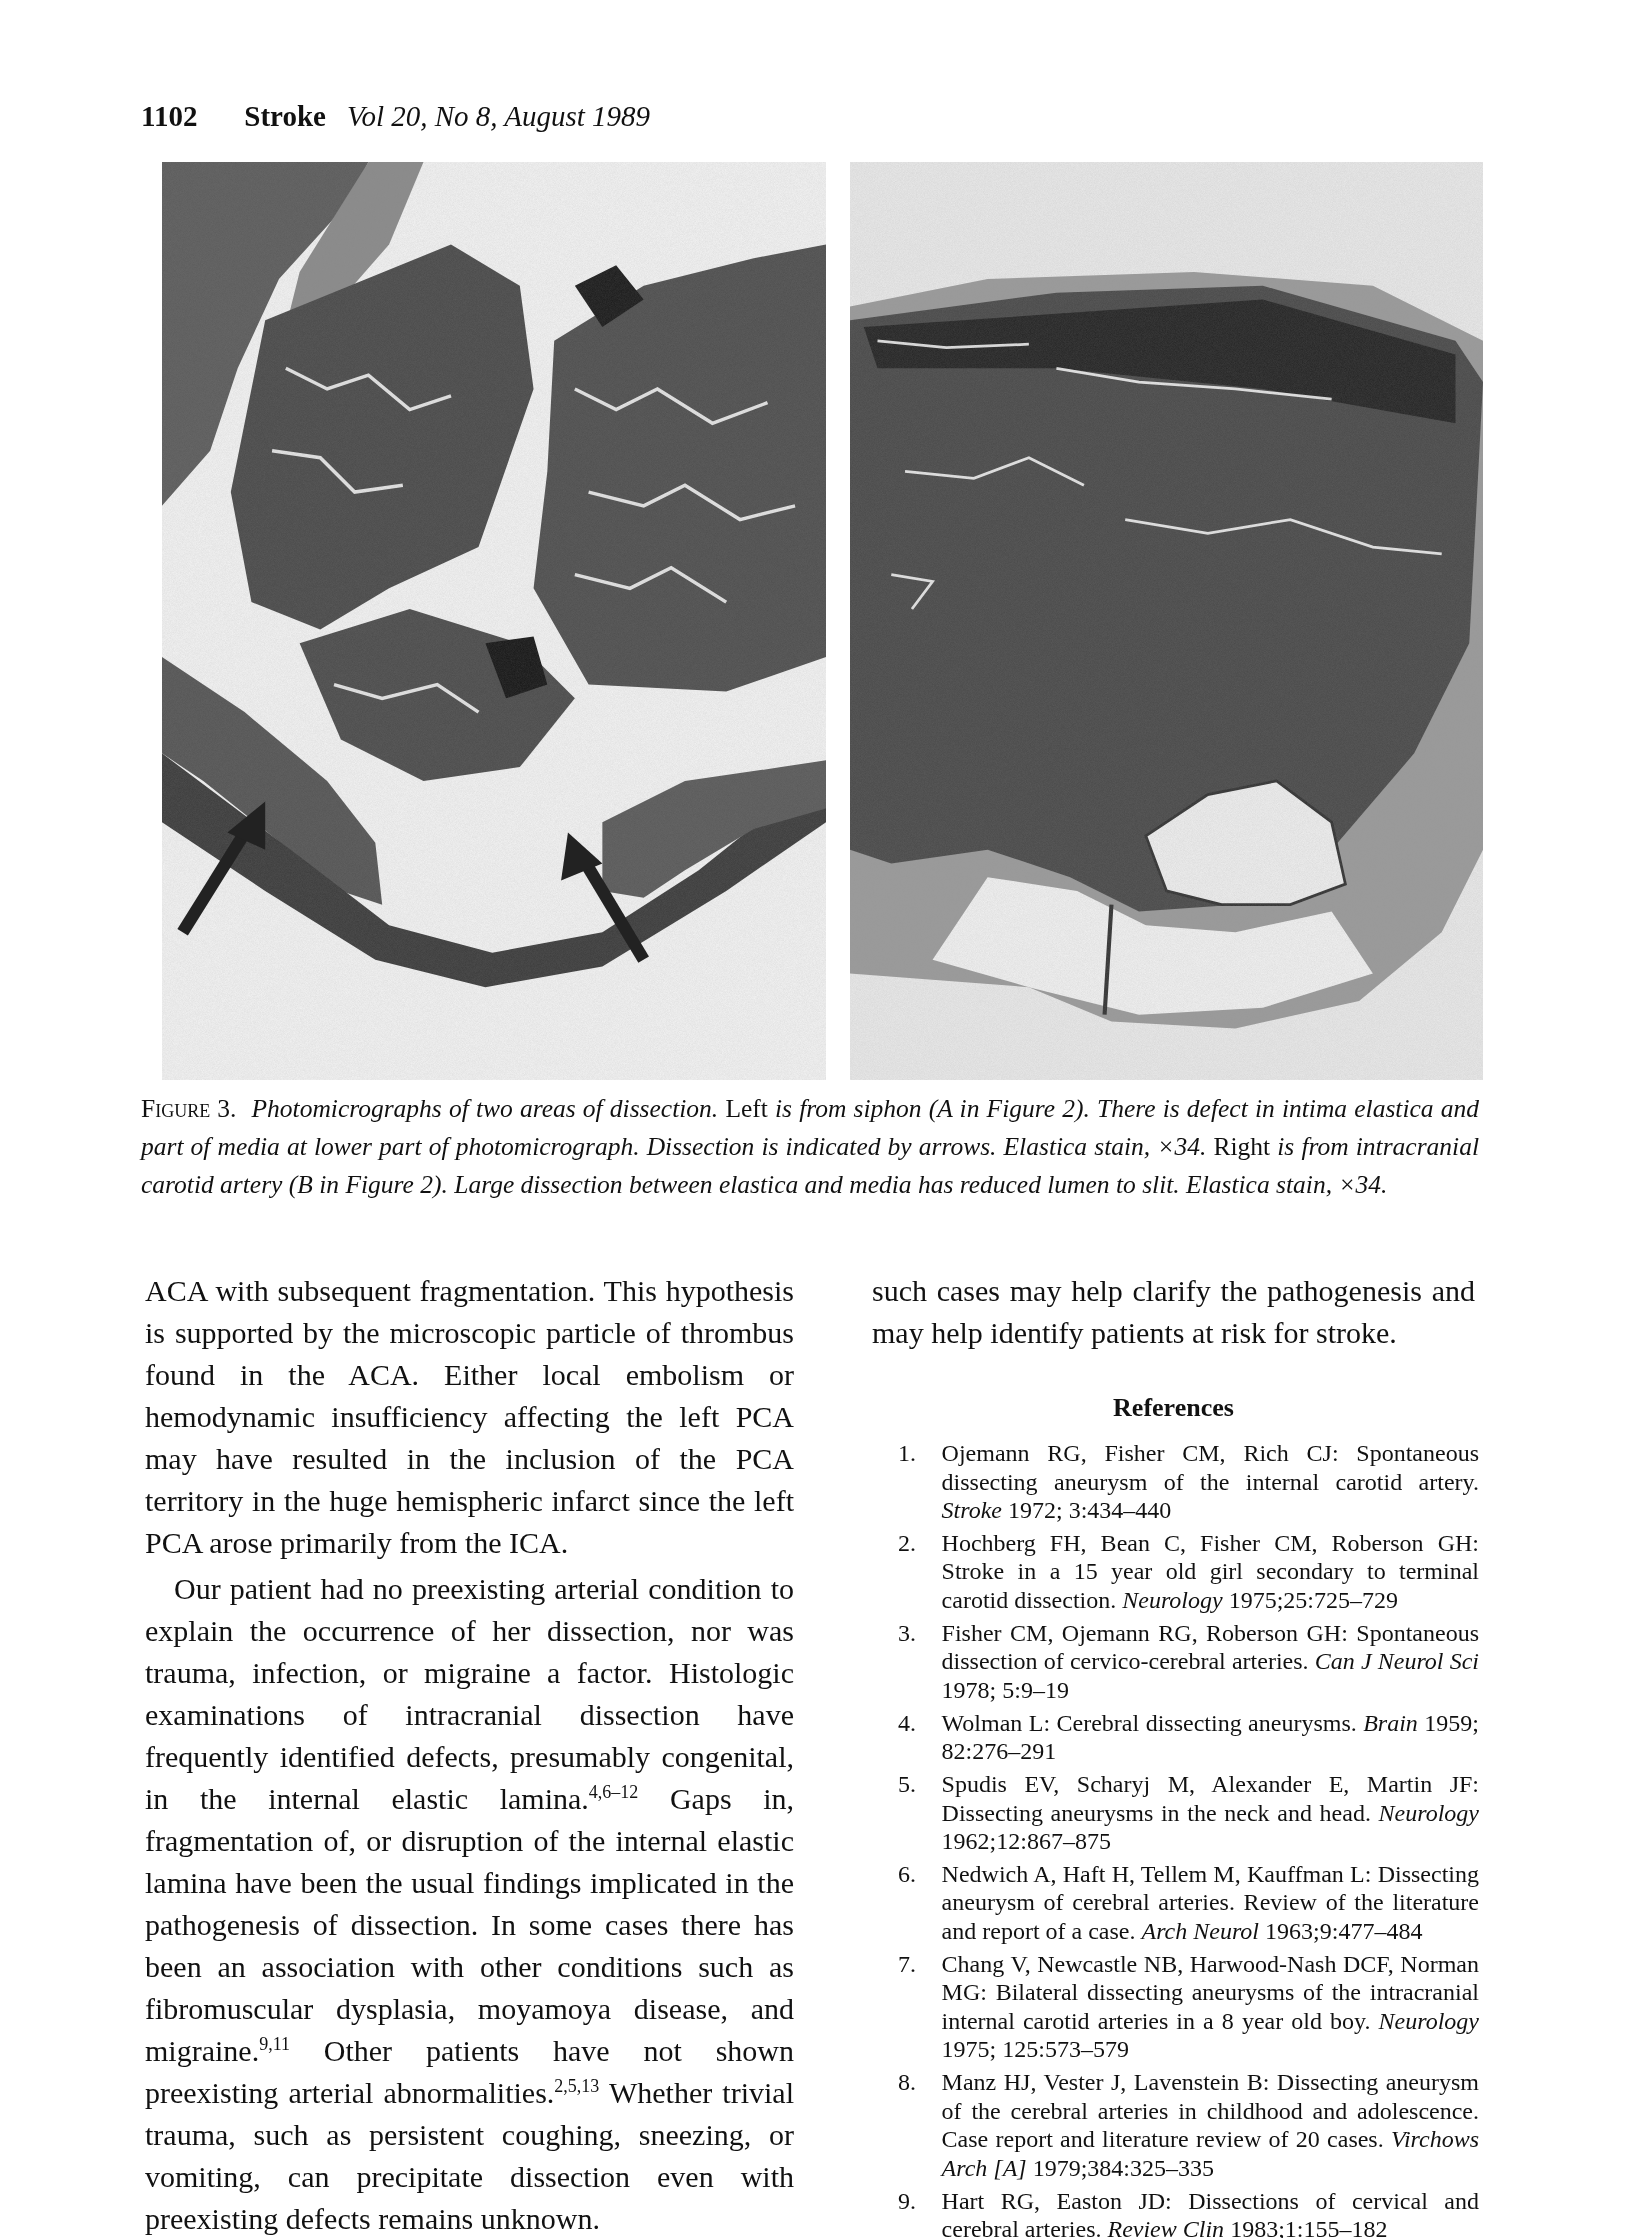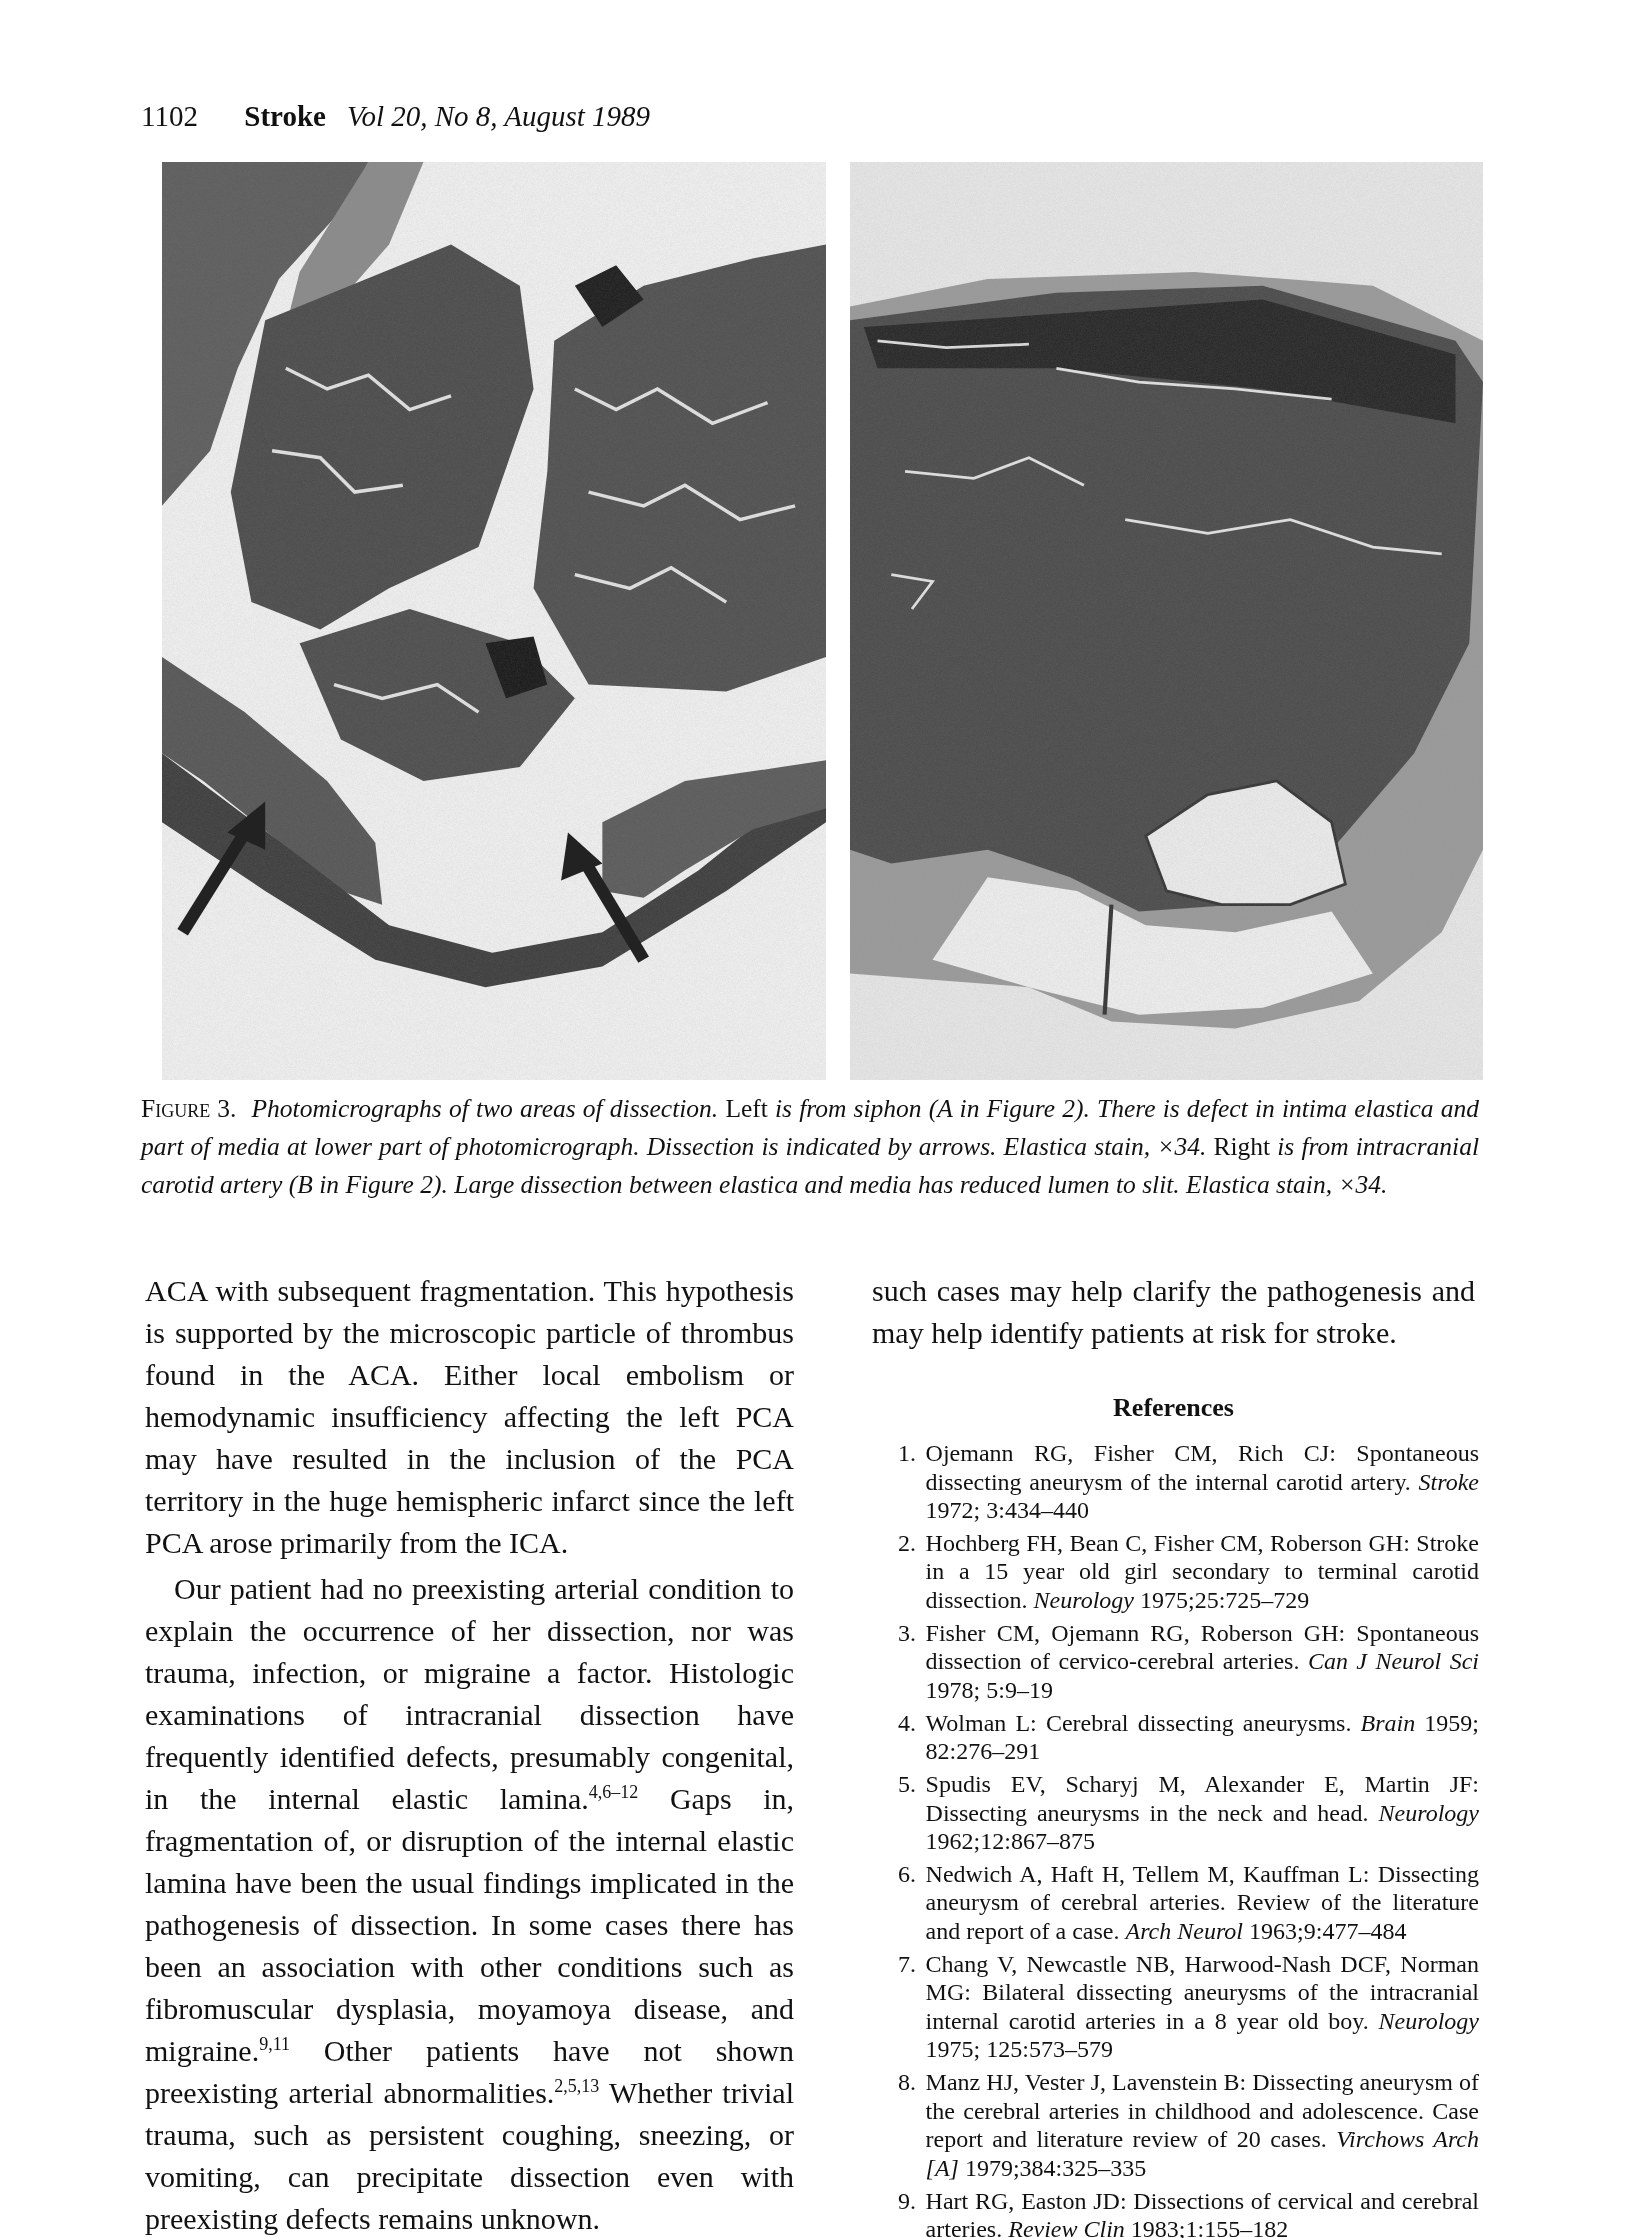--- a/index.html
+++ b/index.html
@@ -1,39 +1,39 @@
 <!DOCTYPE html>
 <html style="font-size:11px"><head>
 <meta charset="utf-8">
 <style>
   html, body { margin:0; padding:0; background:#ffffff; }
   body { width:1650px; height:2239px; position:relative; overflow:hidden; color:#111; font-family:"Liberation Serif", serif; }
   .header { position:absolute; left:141px; top:96px; font-size:29px; line-height:41px; white-space:nowrap; }
-  .header .pg { display:inline-block; width:96px; }
+  .header .pg { display:inline-block; width:96px;font-weight:bold; }
   .header .journal { font-weight:bold; margin-right:13.8px; }
   .header .issue { font-style:italic; }
   .figure { position:absolute; top:162px; left:162px; width:1321px; height:918px; }
   .panel { position:absolute; top:0; height:918px; overflow:hidden; }
   .panel.left { left:0; width:664px; }
   .panel.right { left:688px; width:633px; }
   .panel svg { width:100%; height:100%; display:block; }
   .caption { position:absolute; left:141px; top:1090px; width:1338px; font-size:25.5px; line-height:38px; text-align:justify; }
   .caption .label { font-variant:small-caps; margin-right:15px; }
   .caption i { font-style:italic; }
   .col { position:absolute; top:1266px; font-size:30px; line-height:42px; text-align:justify; }
   .col.left { left:141px; width:657px; }
   .col.right { left:868px; width:611px; }
   .col p { margin:4px; }
   .col p.indent { text-indent:29px; margin-top:1.4px; }
   sup { font-size:18px; line-height:0; vertical-align:super; }
   .refs-title { text-align:center; font-weight:bold; font-size:26px; line-height:41px; margin:33px 0 11px 0; }
   .refs { list-style:none; margin:0; padding:0; font-size:24px; line-height:28.6px; }
   .refs li { display:flex; margin-bottom:4.1px; }
   .refs .num { width:48px; flex:none; text-align:right; padding-right:9.6px; }
-  .refs .txt { flex:1; text-align:justify; }
+  .refs .txt { flex:1; text-align:justify;margin-left:16px; }
   .refs i { font-style:italic; }
 </style>
 </head>
 <body>
 
 <div class="header">
   <span class="pg">1102</span>
   <span class="journal">Stroke</span>
   <span class="issue">Vol 20, No 8, August 1989</span>
 </div>

